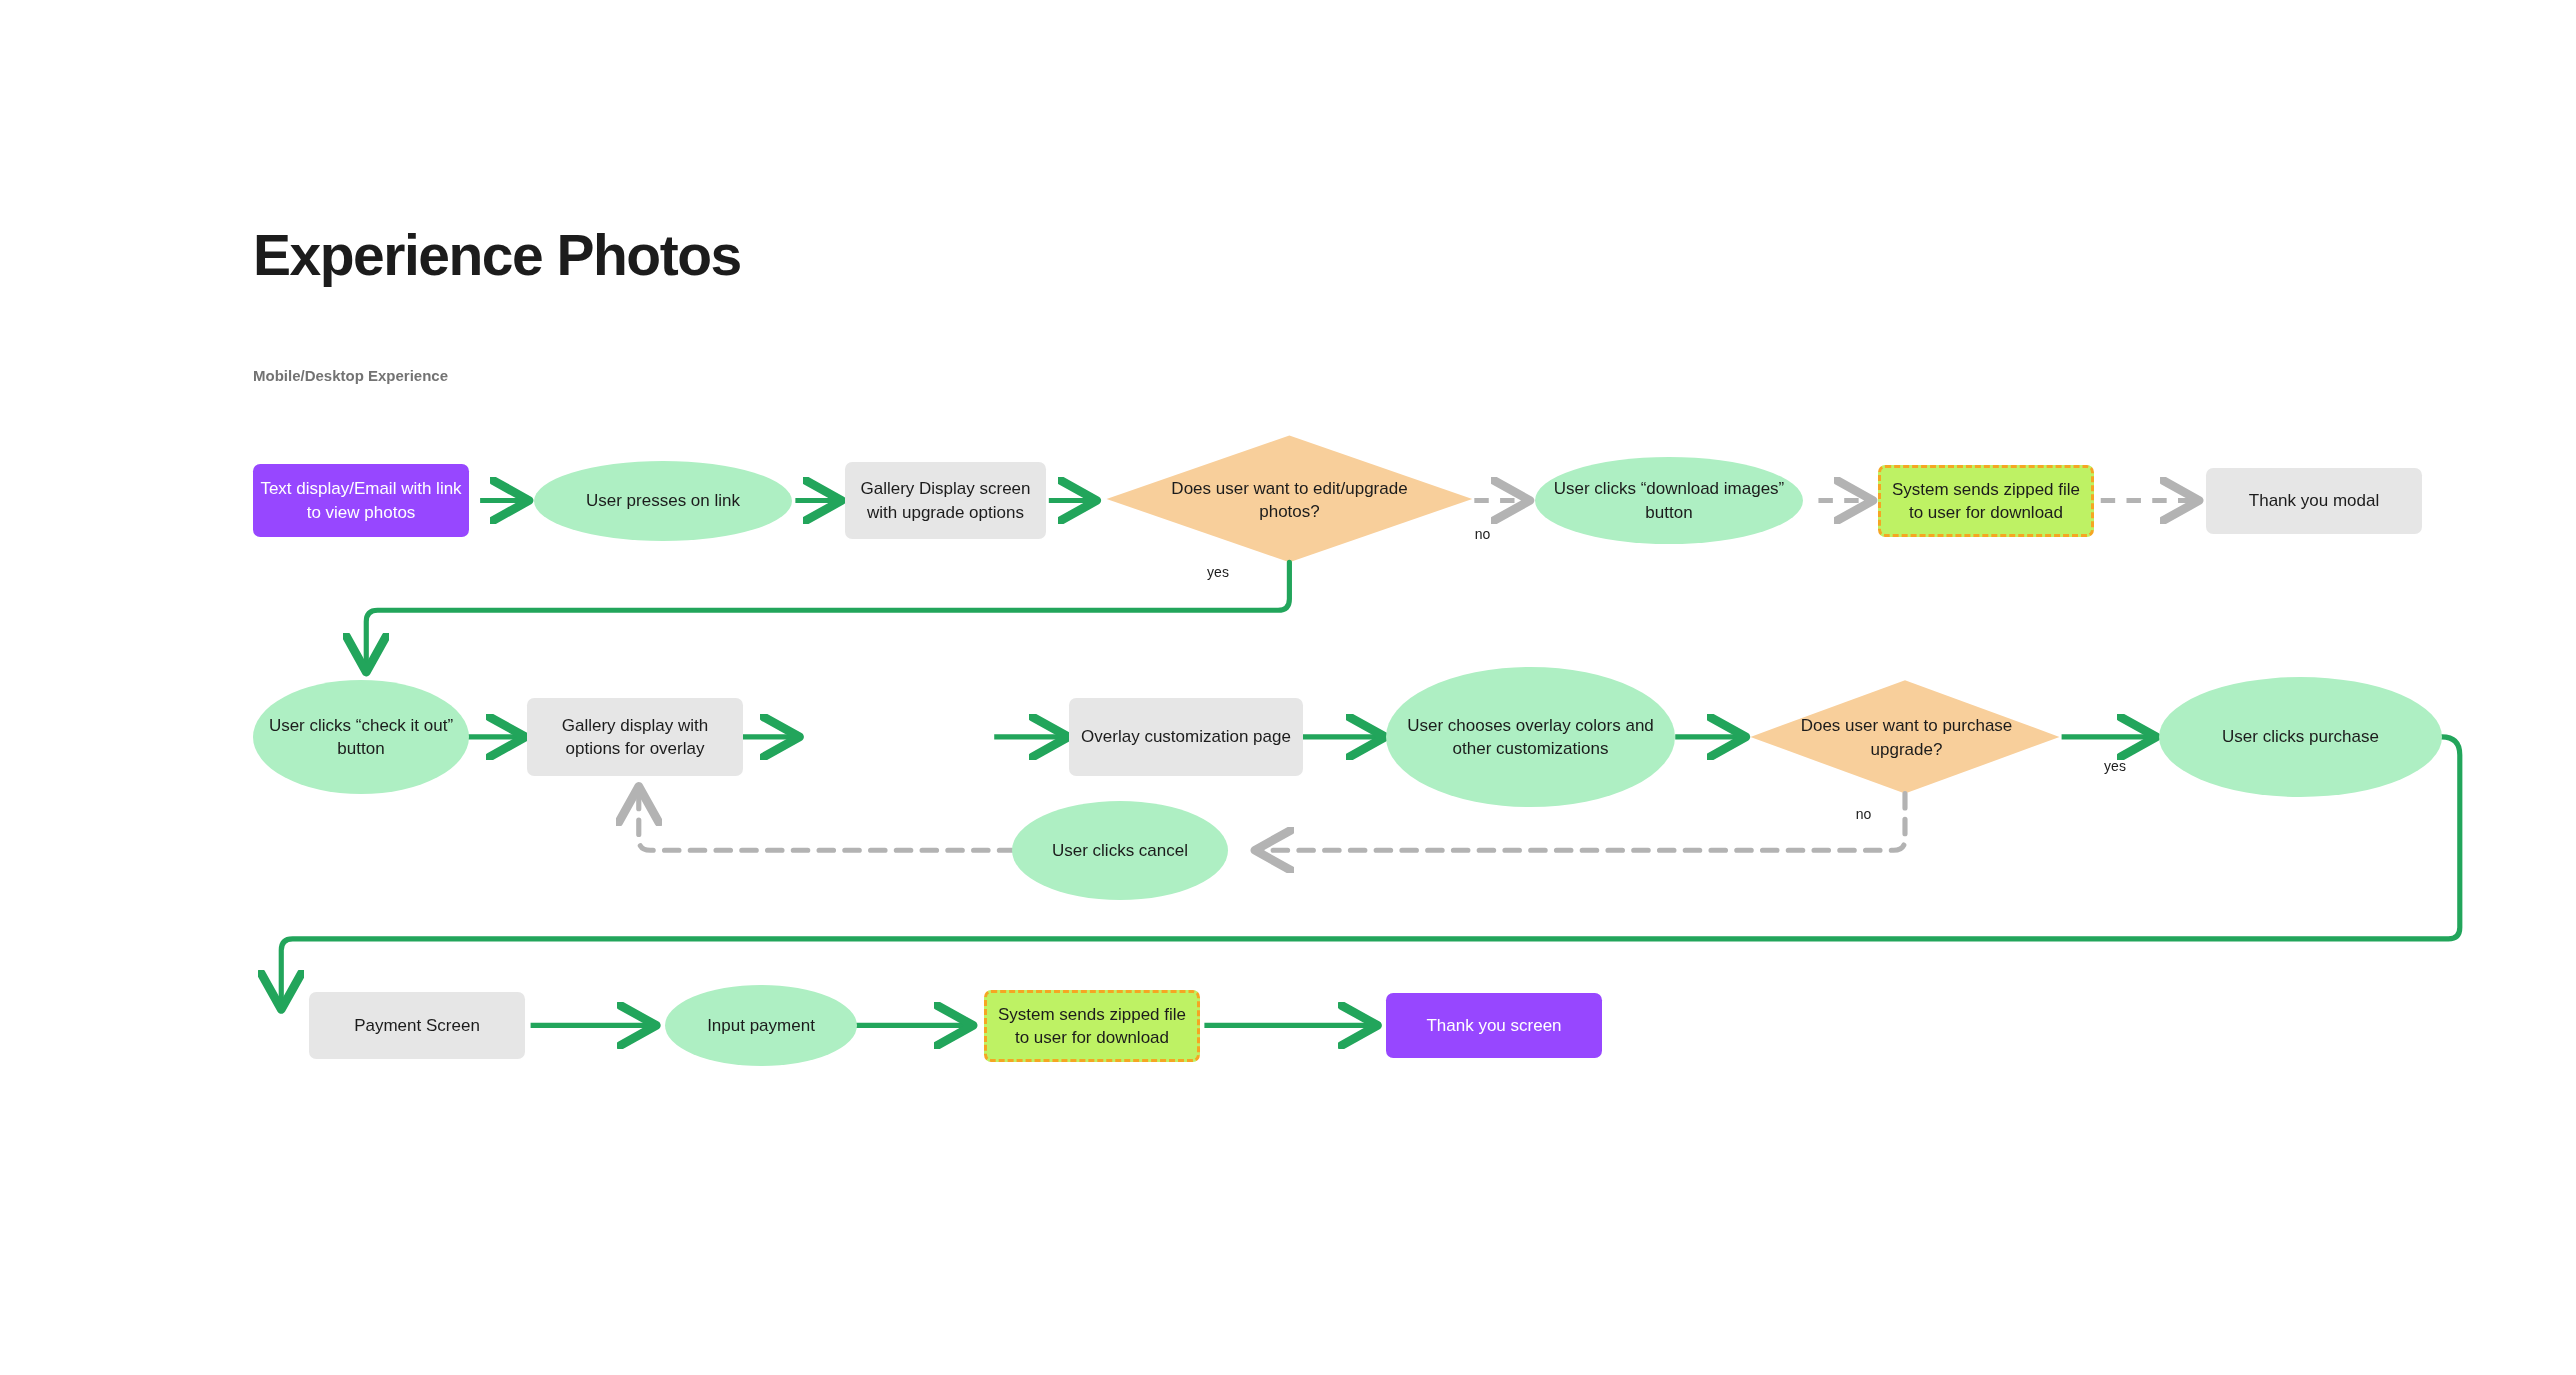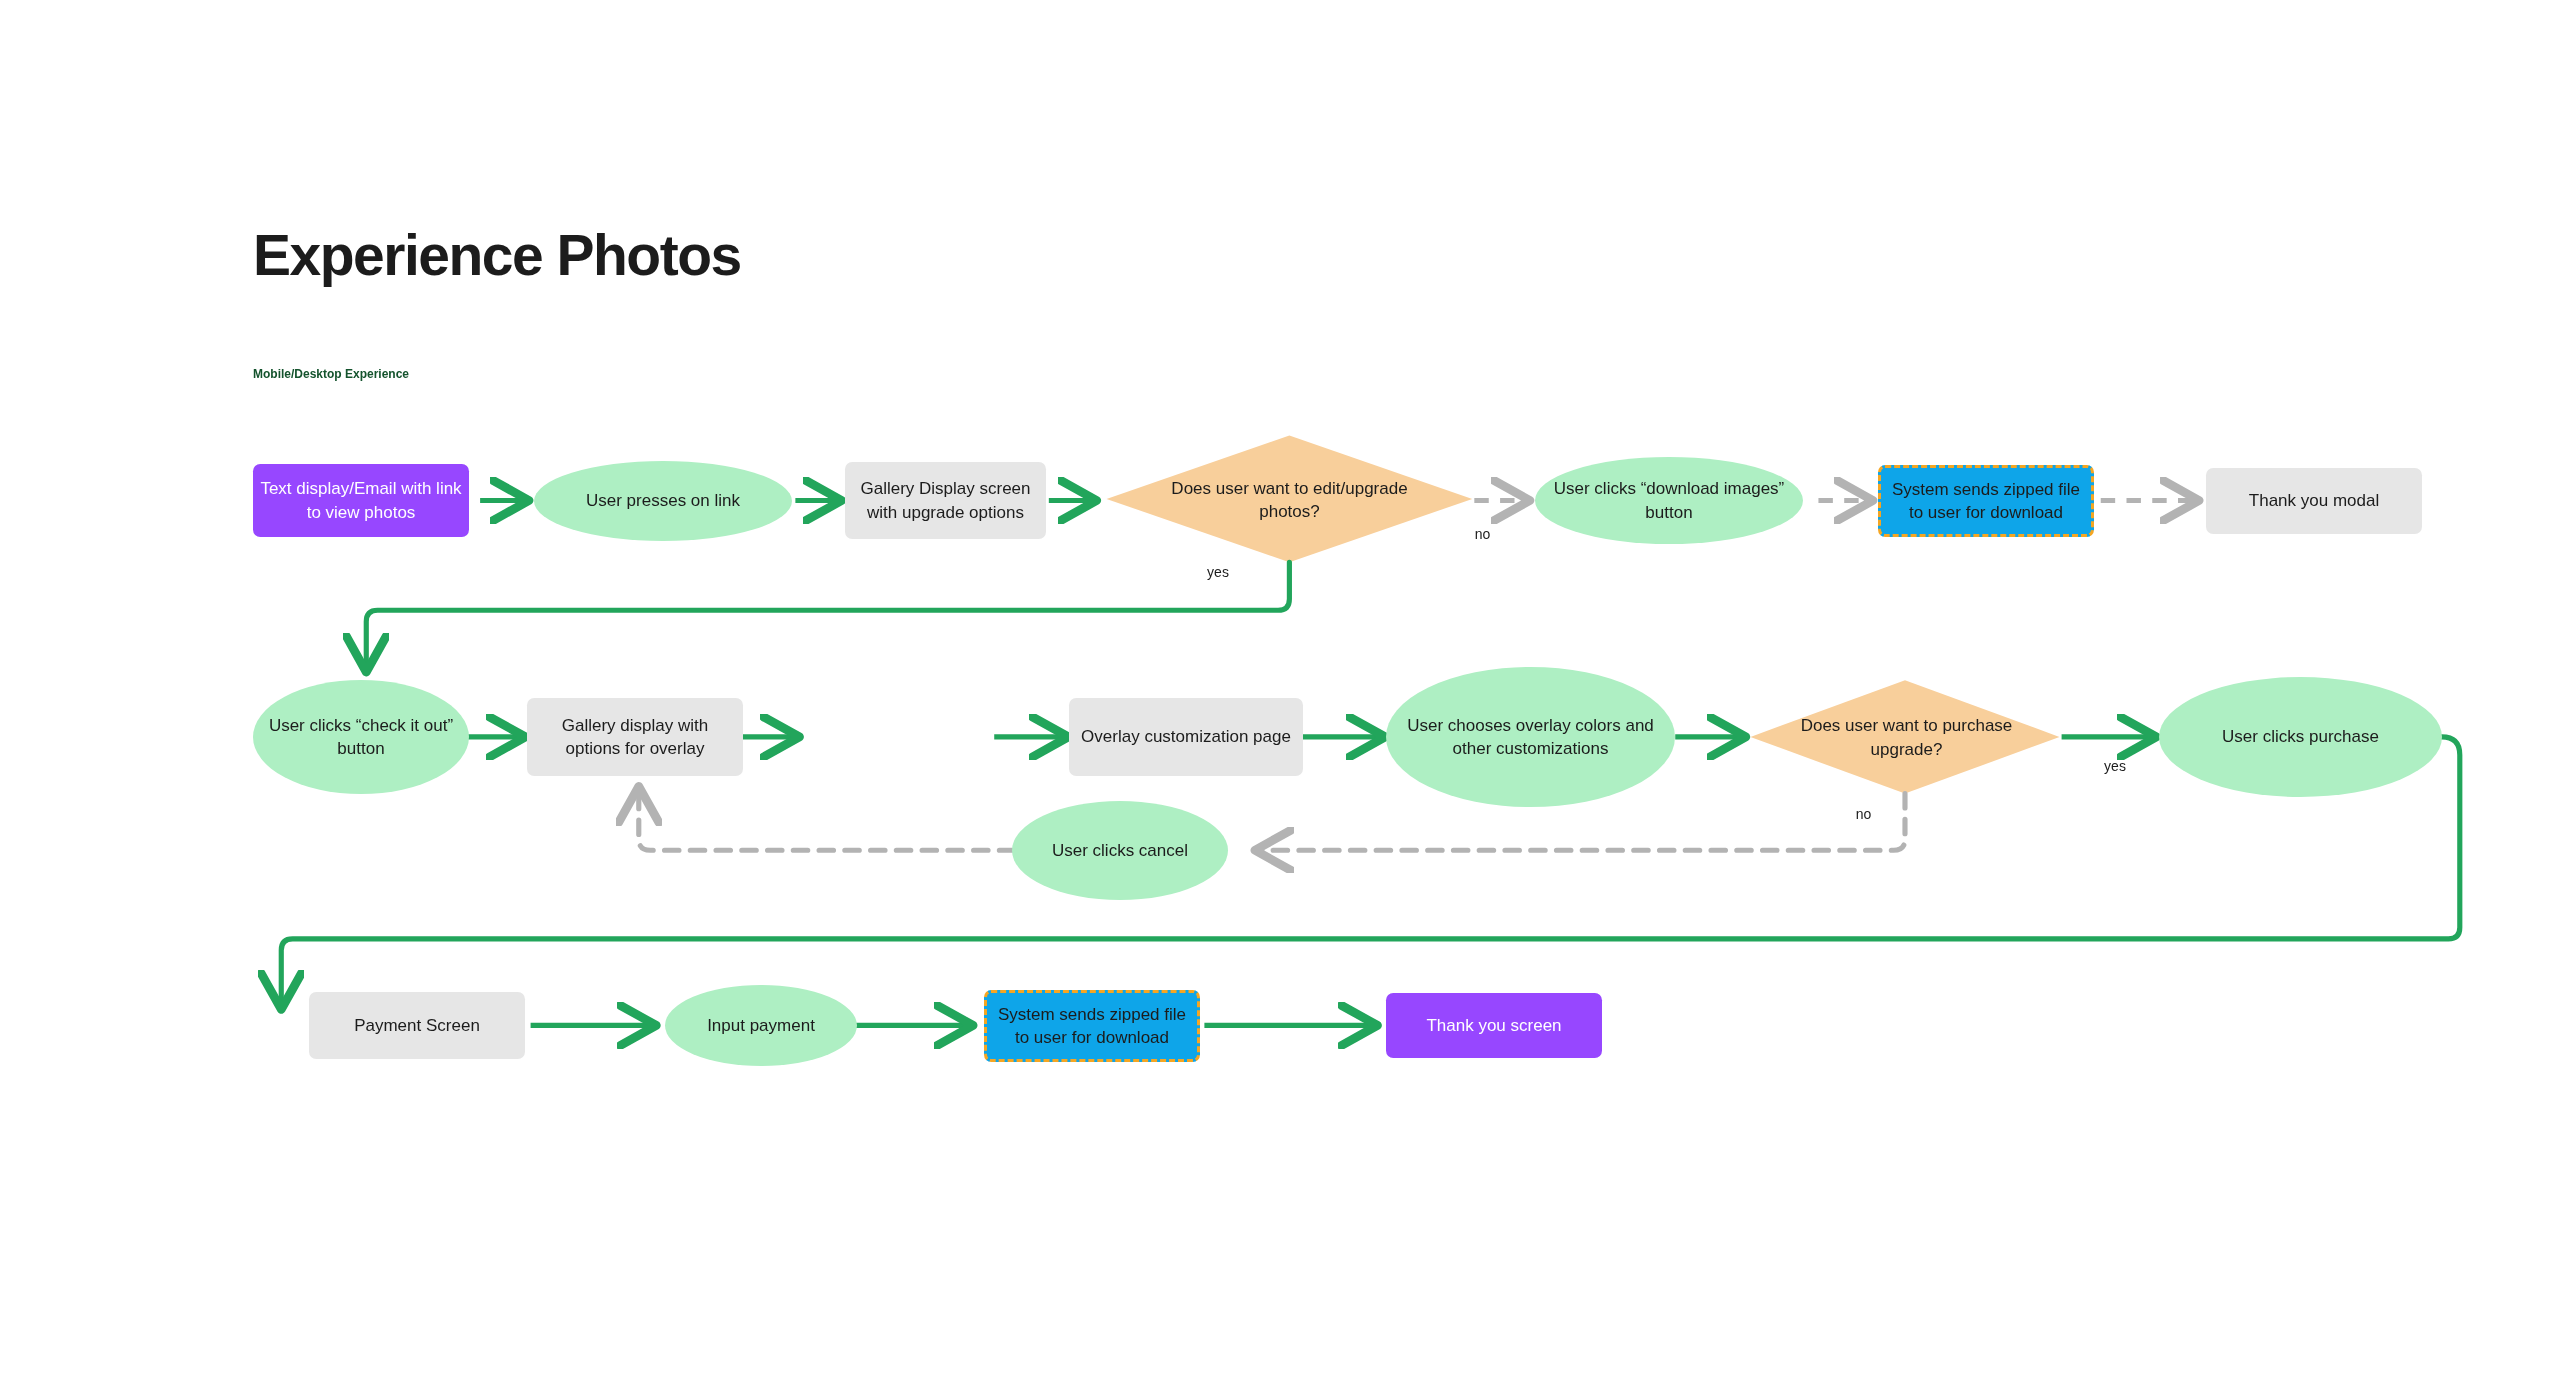--- a/index.html
+++ b/index.html
@@ -11,36 +11,36 @@
   }
   #canvas { position: relative; width: 2722px; height: 1376px; }
 
   #page-title {
     position: absolute; left: 253px; top: 227px;
     font-size: 57px; font-weight: bold; color: #1c1c1c;
     letter-spacing: -1.5px; line-height: 1;
   }
   #subtitle {
     position: absolute; left: 253px; top: 367px;
-    font-size: 12px; font-weight: bold; color: #14532d;
+    font-size: 15px; font-weight: bold; color: #737373;
   }
 
   svg#wires { position: absolute; left: 0; top: 0; width: 2722px; height: 1376px; pointer-events: none; }
 
   .node {
     position: absolute;
     display: flex; align-items: center; justify-content: center;
     text-align: center;
     font-size: 17px; line-height: 1.38; color: #1c1c1c;
     padding: 4.1px 7.2px;
   }
   .node.purple { background: #9747ff; color: #ffffff; border-radius: 7.2px; }
   .node.gray   { background: #e6e6e6; border-radius: 7.2px; }
   .node.green  { background: #aeefc3; border-radius: 50%; }
-  .node.dashed { background: #0ea5e9; border: 3.6px dashed #f5a623; border-radius: 7.2px; }
+  .node.dashed { background: #bef264; border: 3.6px dashed #f5a623; border-radius: 7.2px; }
   .node.diamond-label { background: transparent; }
 
   .edge-label {
     position: absolute; font-size: 14px; color: #1c1c1c;
     display: flex; align-items: center; justify-content: center;
   }
 </style>
 </head>
 <body>
 

